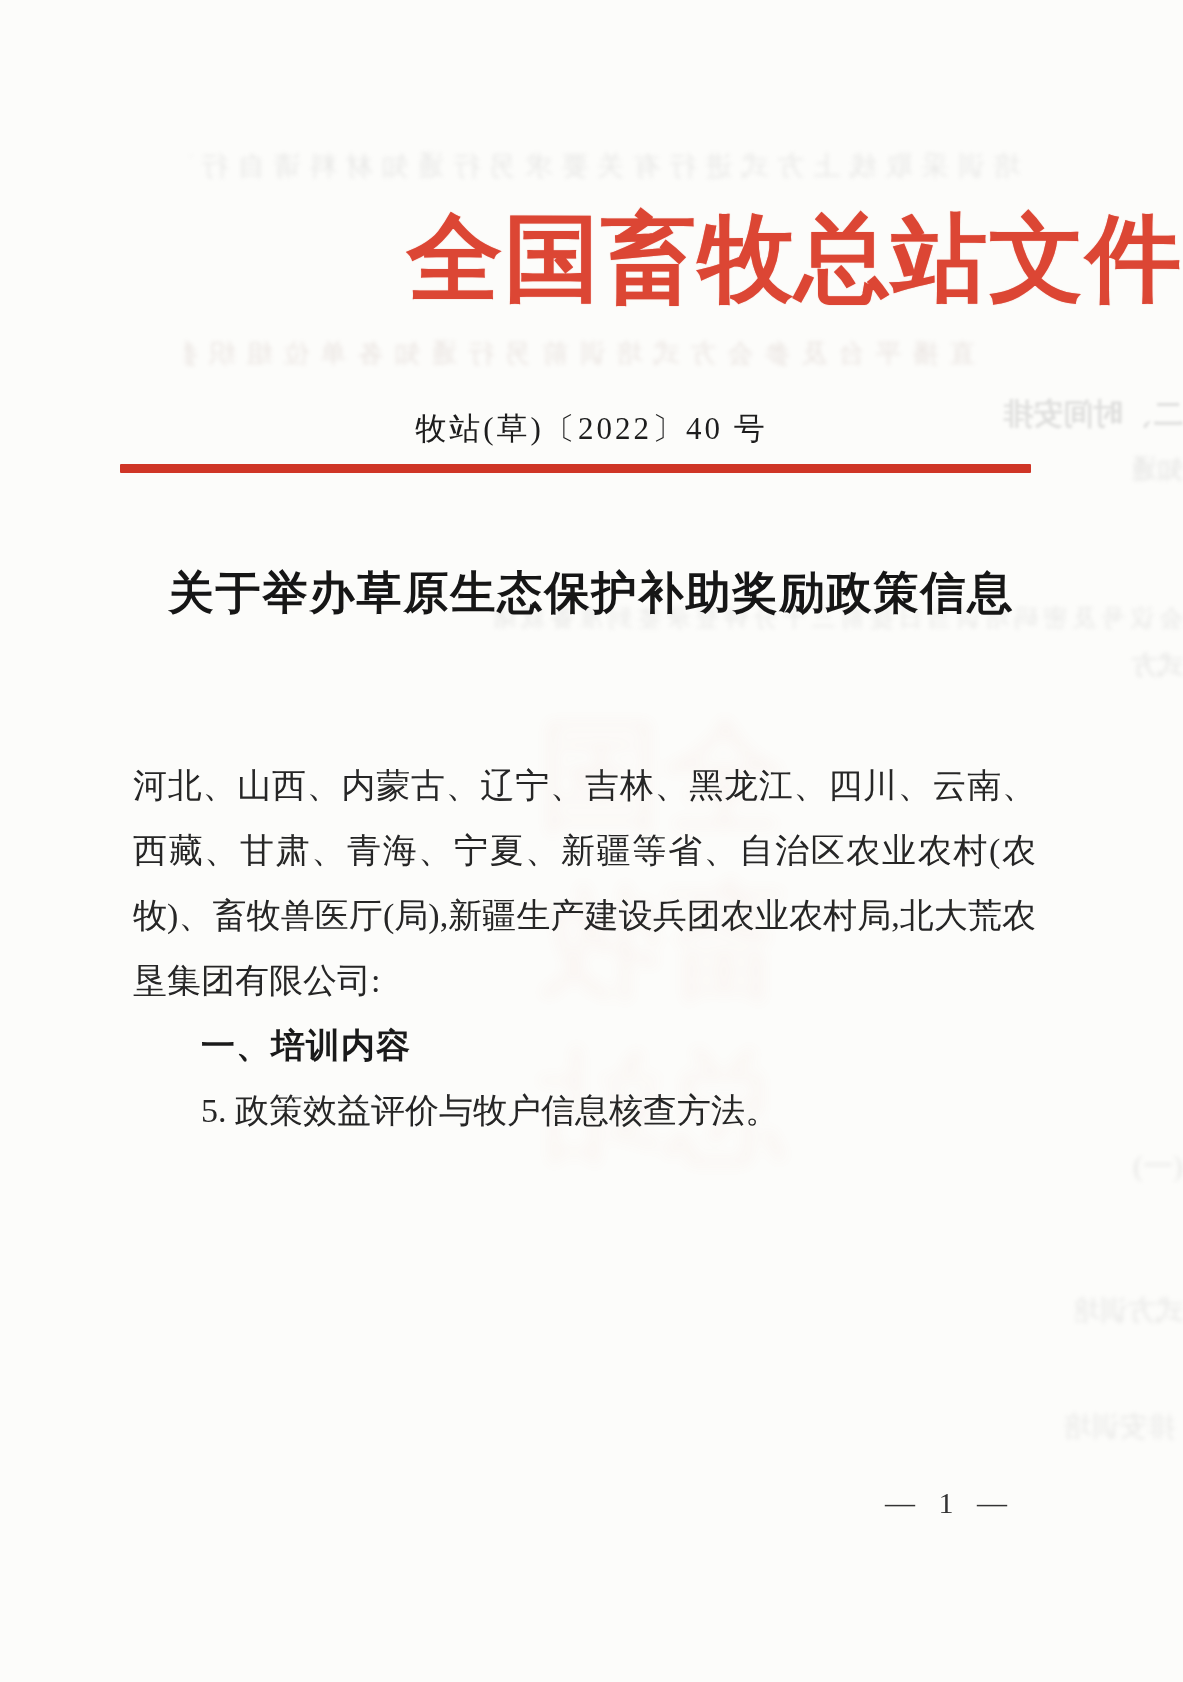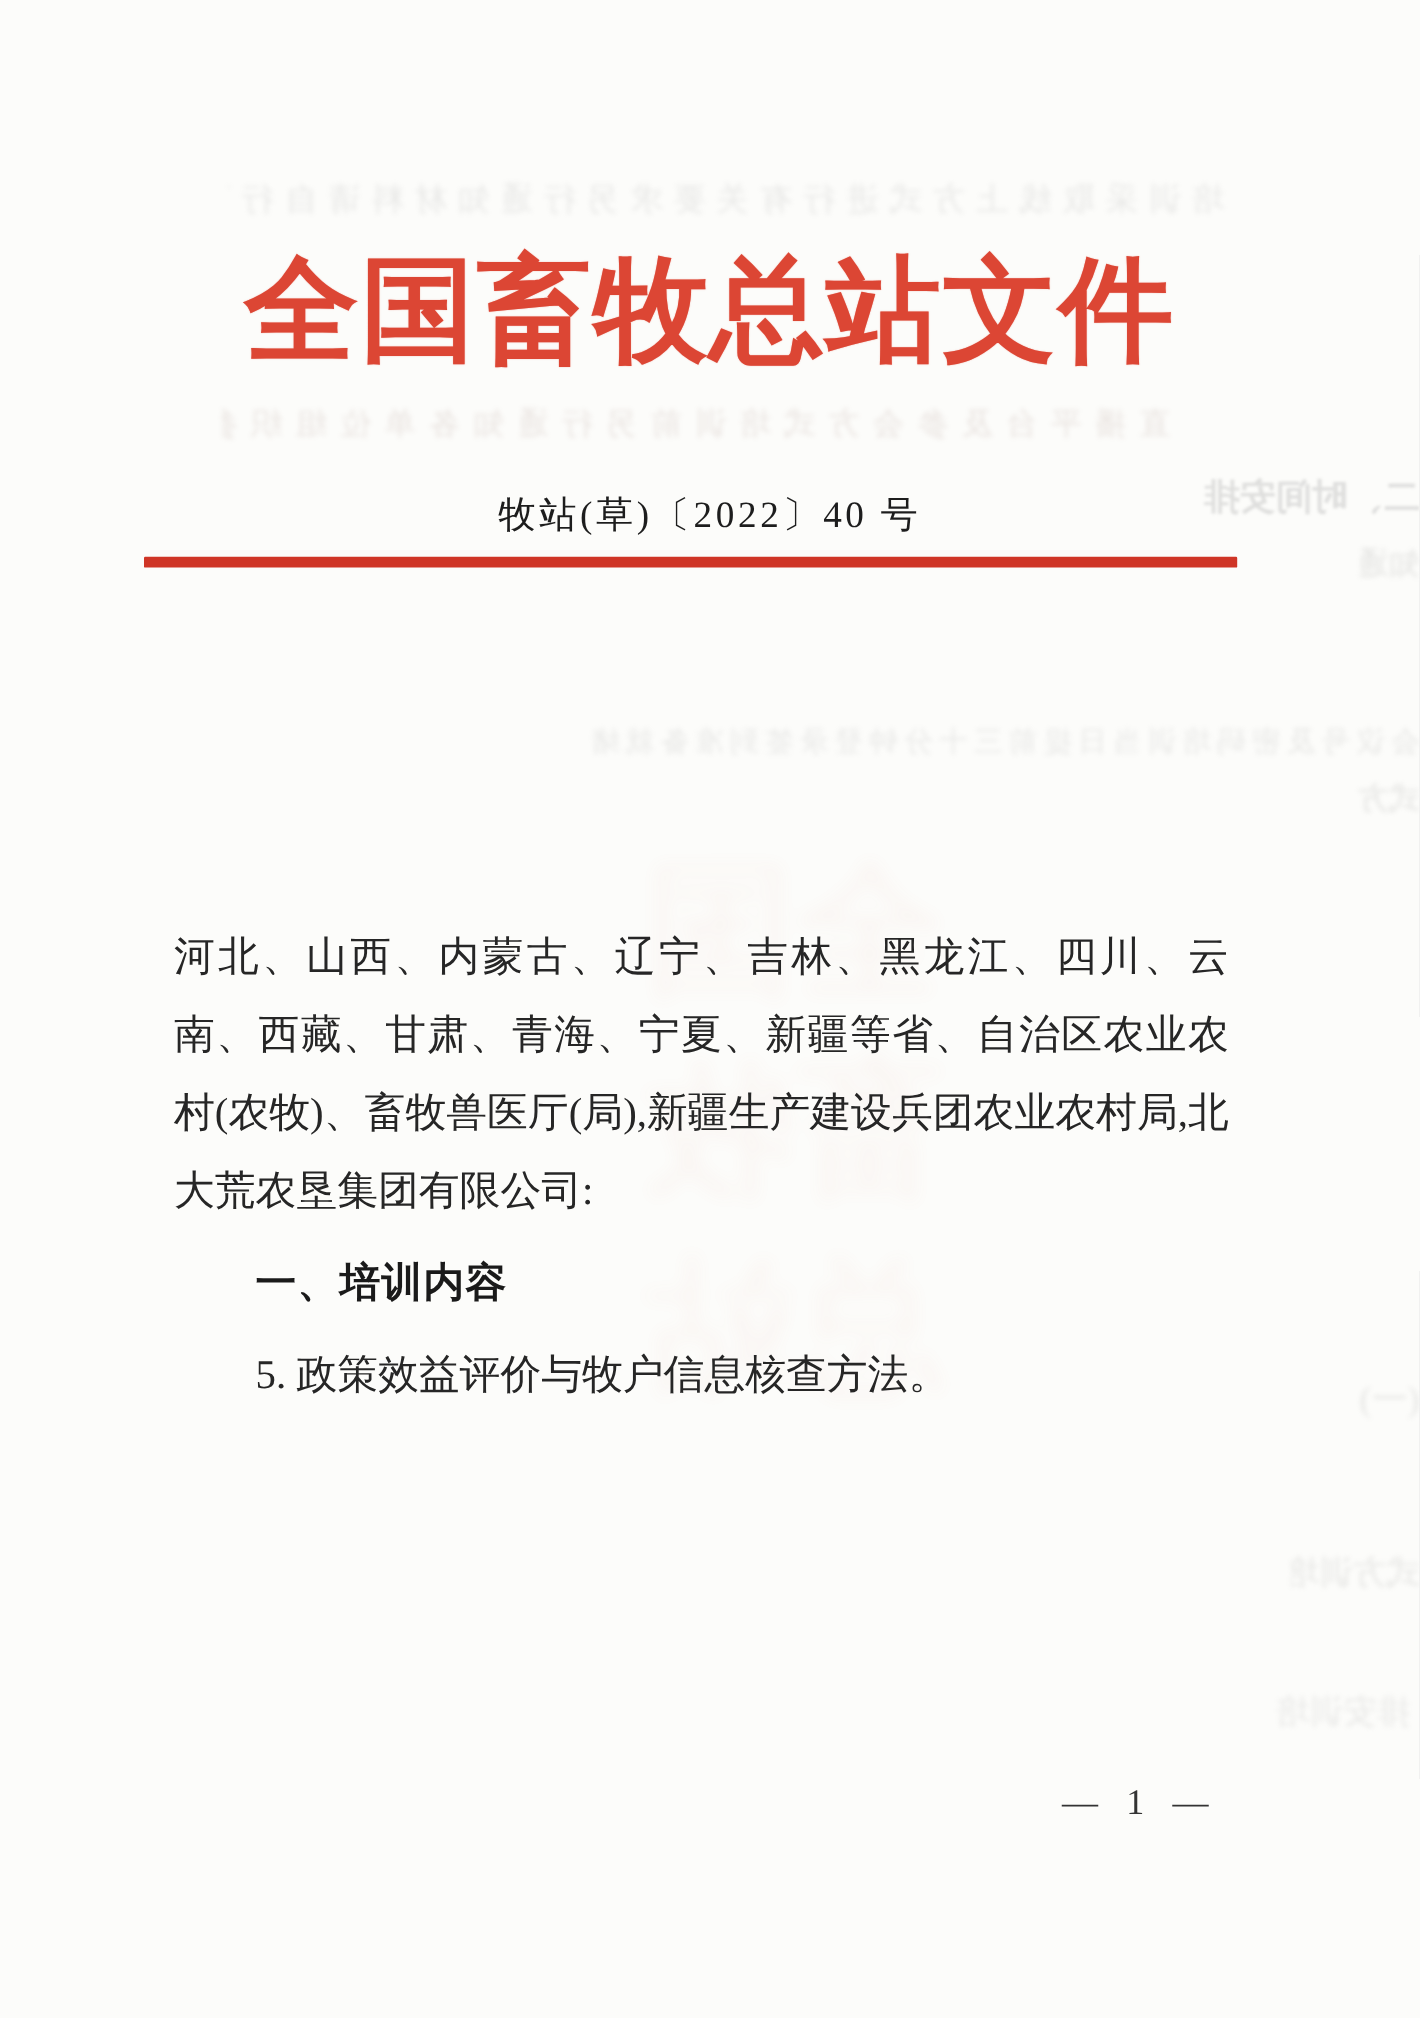--- a/index.html
+++ b/index.html
@@ -13,21 +13,21 @@
     font-family: "Liberation Serif", "DejaVu Serif", serif;
     color: #222;
   }
 
   
   .doc-header {
     position: absolute;
     top: 196px;
     left: 0;
     width: 100%;
-    text-align: center;
+    text-align: right;
     font-size: 95px;
     font-weight: bold;
     letter-spacing: 2px;
     color: #dc4634;
     text-shadow: 0 0 1px rgba(220, 70, 52, 0.55);
     white-space: nowrap;
   }
 
   .doc-number {
     position: absolute;
@@ -68,21 +68,21 @@
   .doc-body {
     position: absolute;
     top: 753px;
     left: 133px;
     width: 903px;
     font-size: 34px;
     line-height: 65px;
     text-align: justify;
     color: #262626;
   }
-  .doc-body p { margin: 12px; }
+  .doc-body p { margin: 0; }
   .indent { text-indent: 2em; }
   .section-heading {
     font-weight: bold;
     font-family: "Liberation Sans", "DejaVu Sans", sans-serif;
     letter-spacing: 1px;
     color: #1a1a1a;
   }
 
   
   .page-number {
@@ -134,21 +134,21 @@
   <div class="art art-heading-row">式方训培</div>
   <div class="art art-item-row">排安训培</div>
 
   <div class="doc-header">全国畜牧总站文件</div>
 
   <div class="doc-number">牧站(草)〔2022〕40 号</div>
 
   <div class="red-rule"></div>
 
   <div class="doc-title">
-    <br>
+    <span>关于举办草原生态保护补助奖励政策信息</span><br>
   </div>
 
   <div class="doc-body">
     <p>河北、山西、内蒙古、辽宁、吉林、黑龙江、四川、云南、西藏、甘肃、青海、宁夏、新疆等省、自治区农业农村(农牧)、畜牧兽医厅(局),新疆生产建设兵团农业农村局,北大荒农垦集团有限公司:</p>
     <p class="indent section-heading">一、培训内容</p>
     <p class="indent">5. 政策效益评价与牧户信息核查方法。</p>
   </div>
 
   <div class="page-number">— 1 —</div>
 

